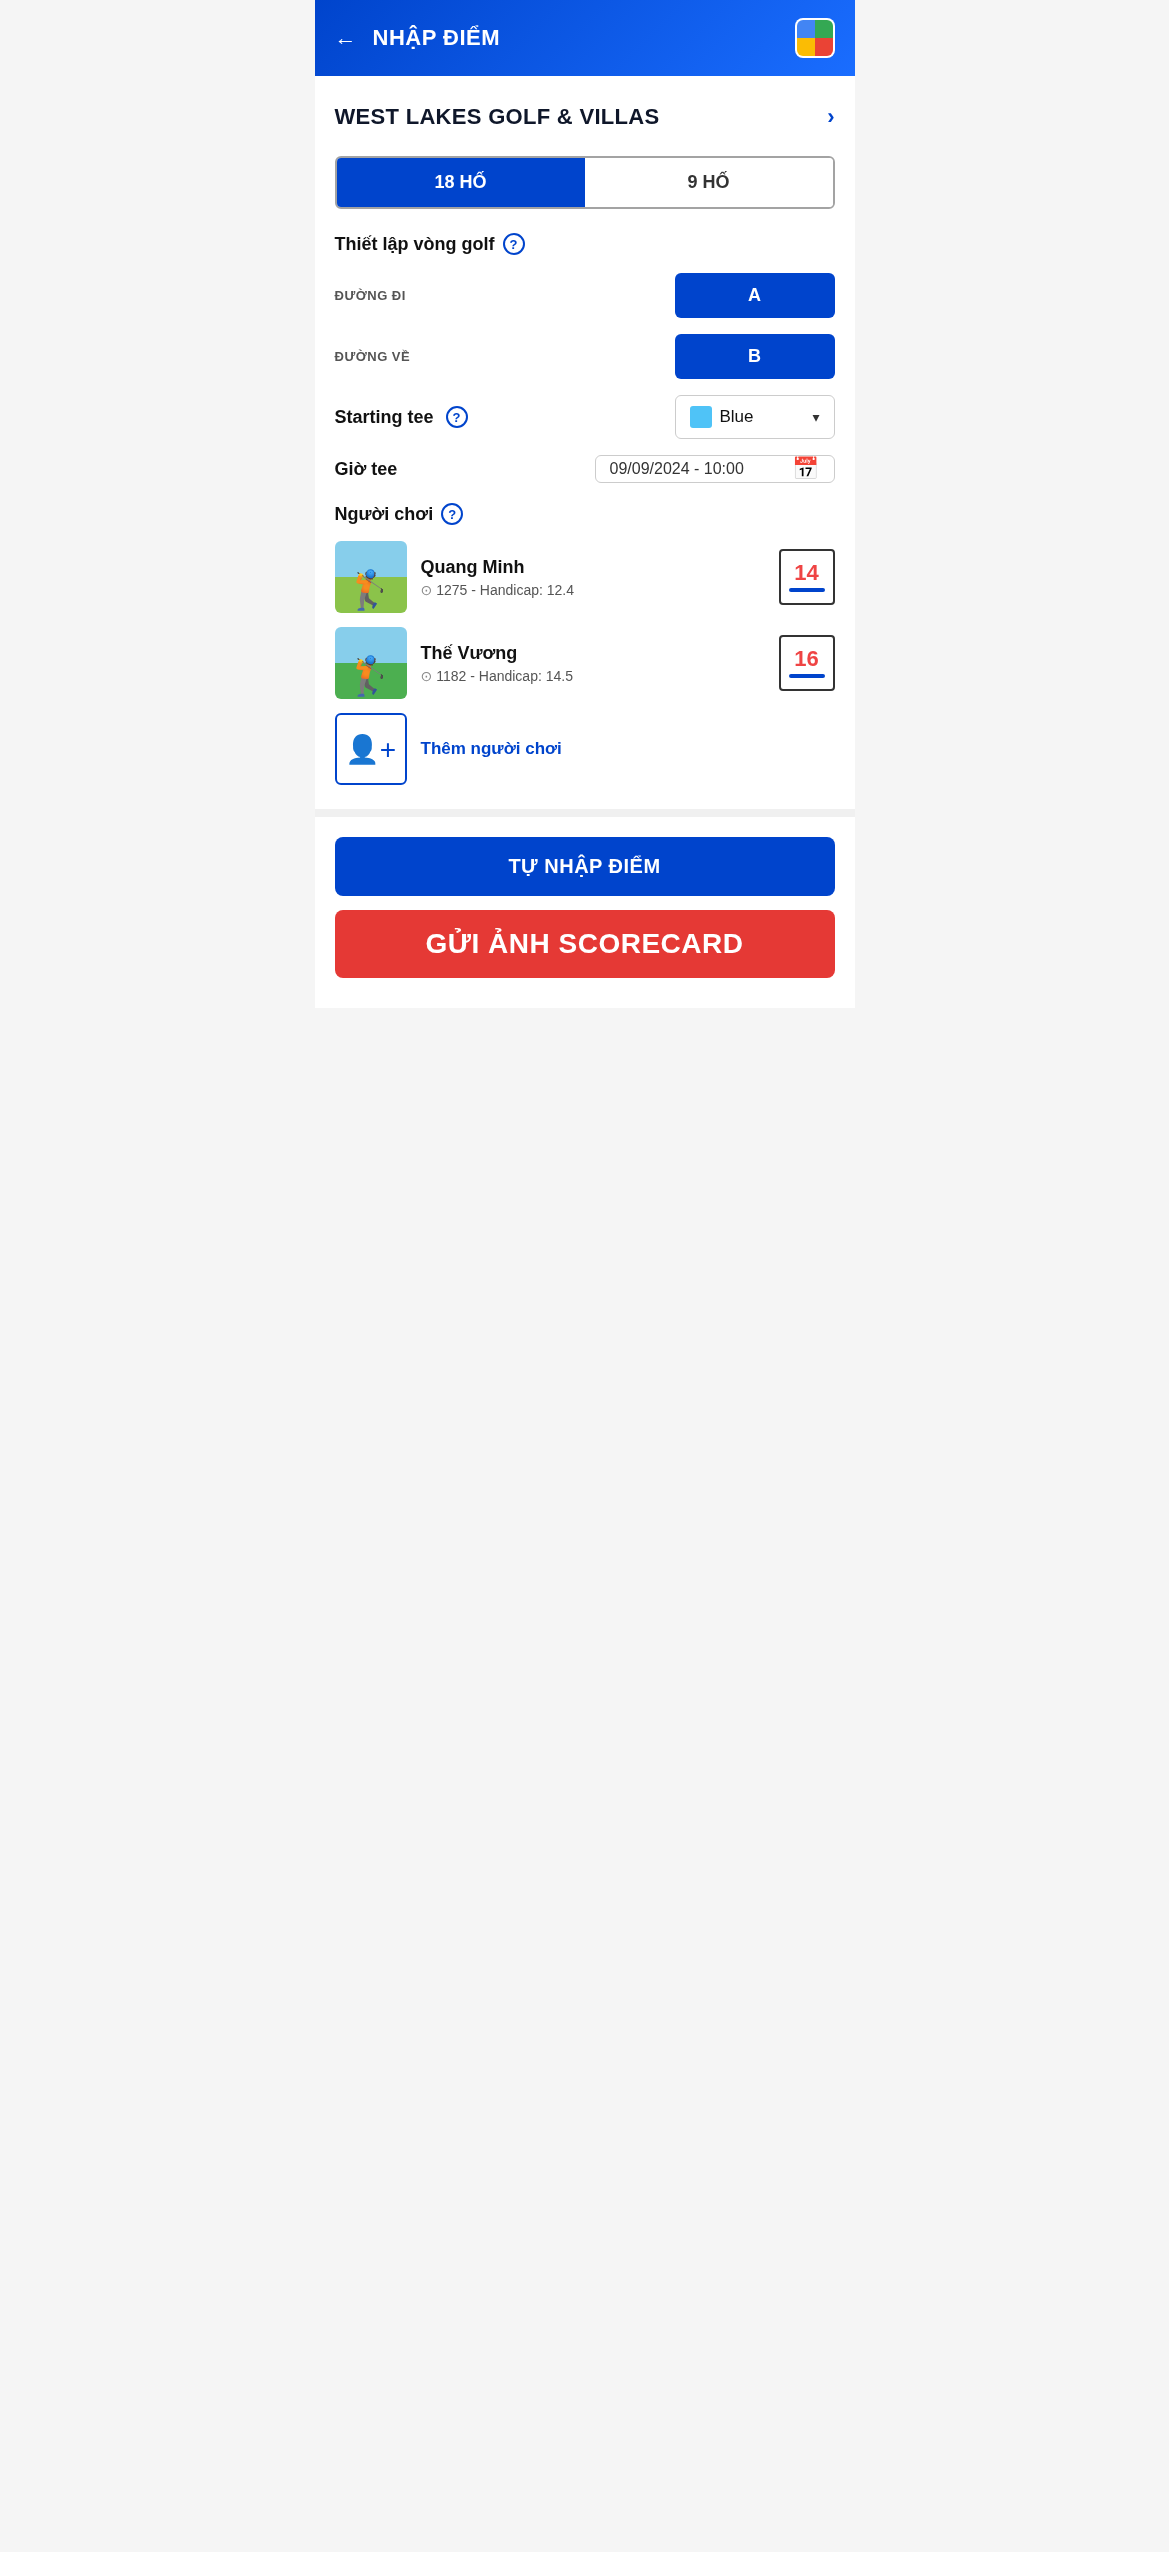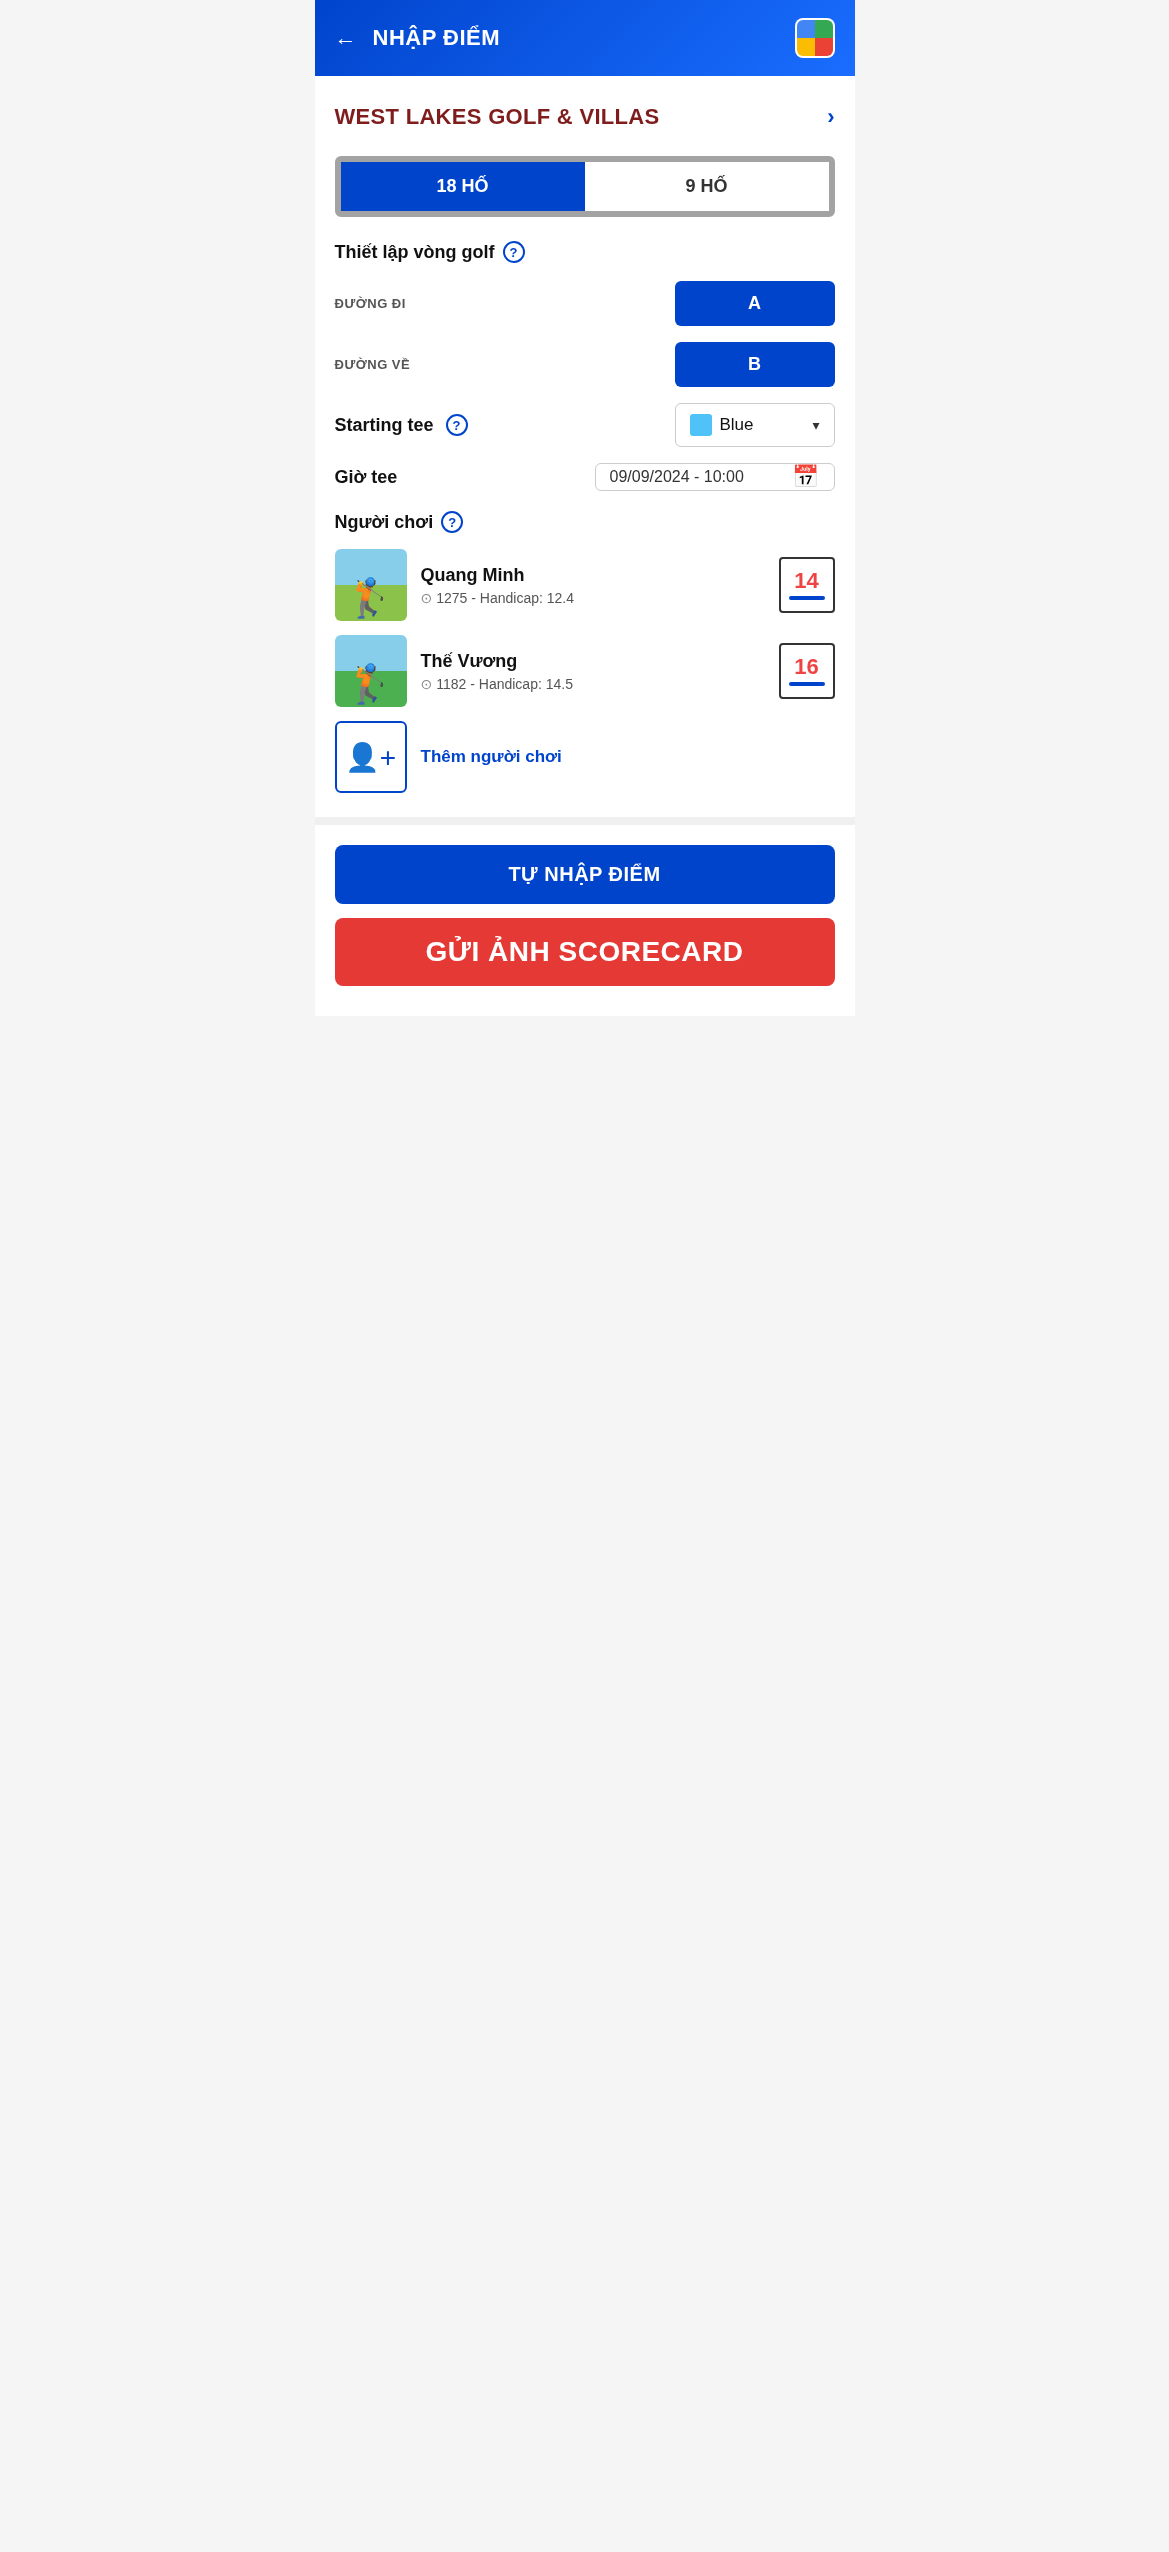--- a/index.html
+++ b/index.html
@@ -70,35 +70,35 @@
 
     
     .club-row {
       display: flex;
       align-items: center;
       justify-content: space-between;
       margin-bottom: 18px;
       padding: 8px 0;
     }
     .club-name {
-      color: #7f1d1d;
+      color: #0f172a;
       font-size: 22px;
       font-weight: 800;
       letter-spacing: 0.3px;
     }
     .club-arrow {
       color: #0044cc;
       font-size: 22px;
       font-weight: 700;
     }
 
     
     .tabs {
       display: flex;
-      border: 6px solid #a3a3a3;
+      border: 2px solid #a3a3a3;
       border-radius: 6px;
       overflow: hidden;
       margin-bottom: 24px;
     }
     .tab {
       flex: 1;
       padding: 14px 0;
       text-align: center;
       font-size: 18px;
       font-weight: 700;

